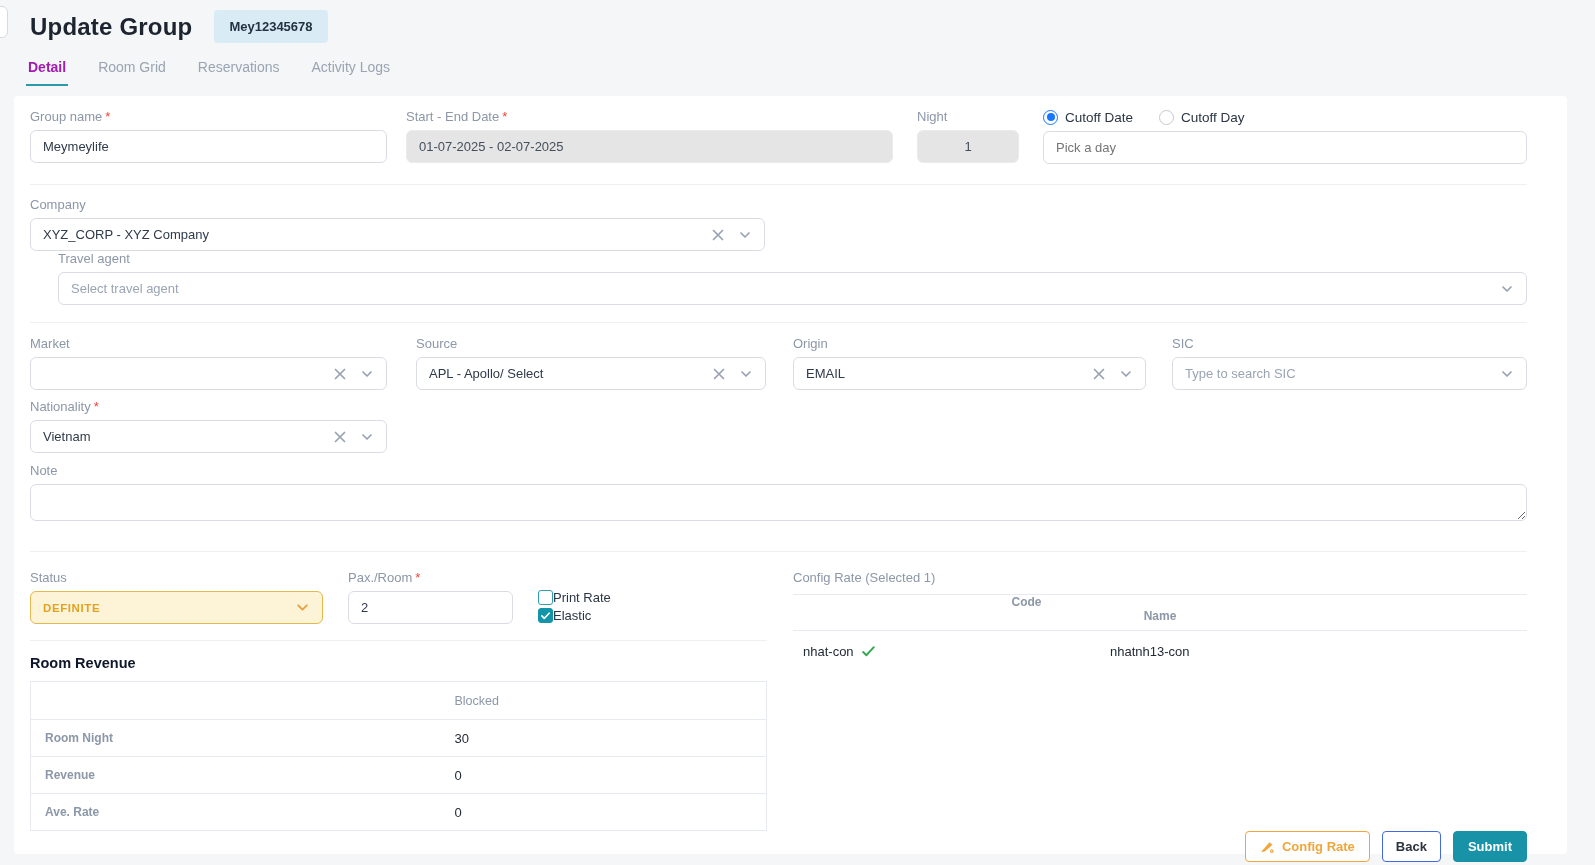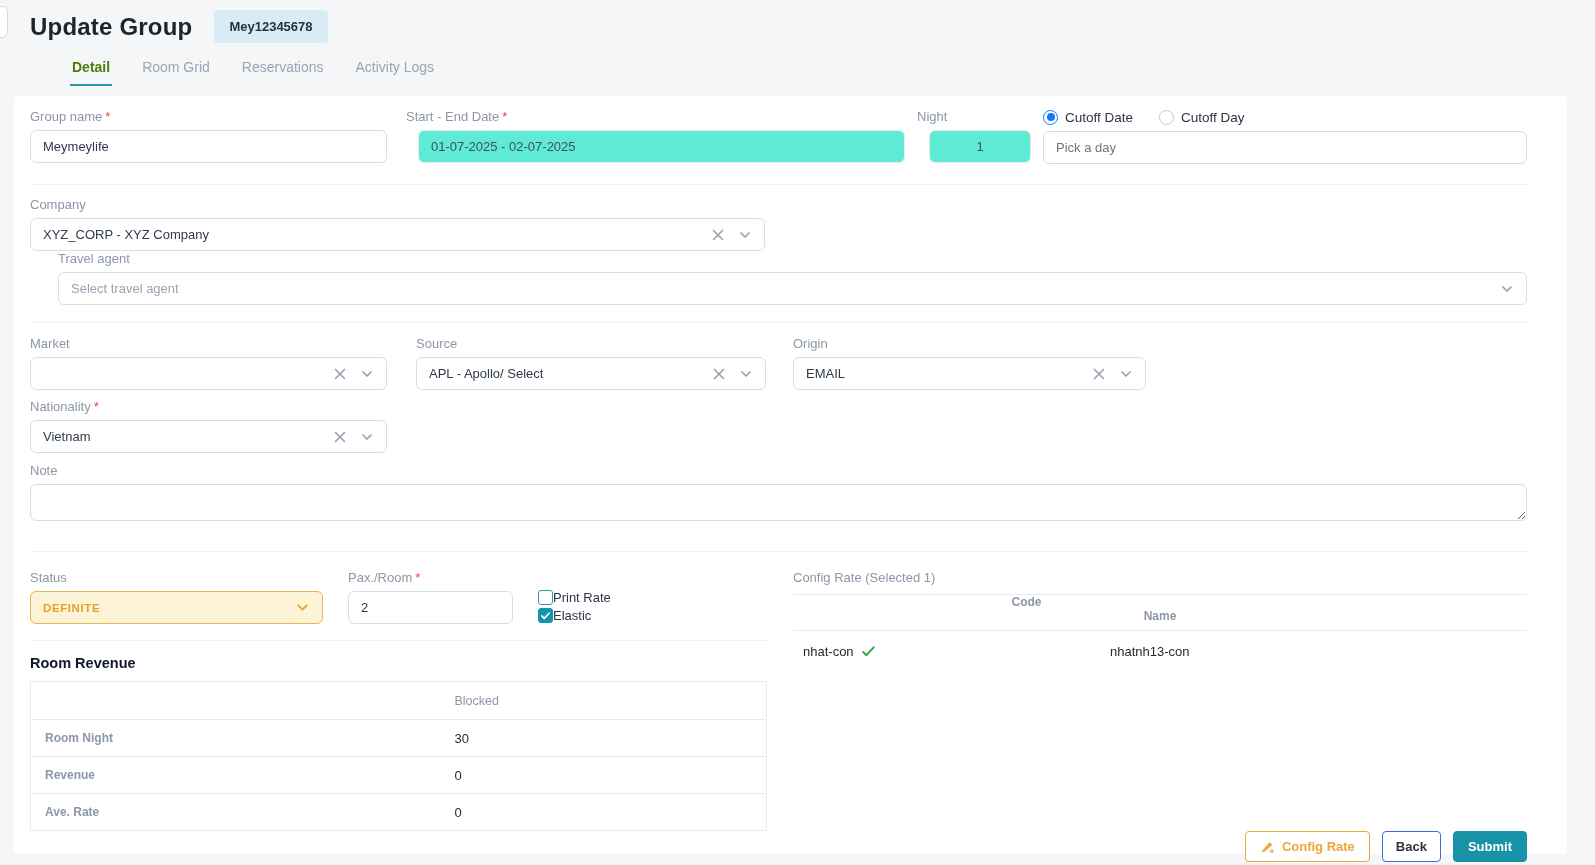--- a/index.html
+++ b/index.html
@@ -9,35 +9,35 @@
   
   .edge-btn { position:absolute; left:-8px; top:6px; width:16px; height:32px;
     background:#fff; border:1px solid #d6dae0; border-radius:6px; }
   header { position:relative; padding:10px 0 0 30px; display:flex; align-items:center; }
   .page-title { font-size:24px; font-weight:700; color:#1c2430; letter-spacing:.2px; }
   .badge { margin-left:22px; background:#d9ecf6; color:#253241; font-size:13px; font-weight:700;
     padding:9px 15px; border-radius:4px; }
 
   .tabs { display:flex; gap:28px; padding:16px 0 0 26px; font-size:14px; }
   .tab { color:#9aa4b2; padding:0 2px 9px 2px; cursor:pointer; }
-  .tab.active { color:#4d7c0f; font-weight:700; border-bottom:2px solid #2b99ac;margin-left:44px; }
+  .tab.active { color:#a21caf; font-weight:700; border-bottom:2px solid #2b99ac; }
 
   
   .card { position:relative; margin:0 28px 15px 14px; margin-top:10px; background:#fff;
     border-radius:4px; height:758px; padding:13px 40px 0 16px; display:flex; flex-direction:column; }
 
   .hdiv { border-top:1px solid #eef1f4; }
 
   .label { font-size:13px; color:#8c97a7; margin-bottom:6px; white-space:nowrap; }
   .req { color:#f04438; margin-left:3px; }
 
   .txt, .sel { height:33px; border:1px solid #d9dde3; border-radius:6px; background:#fff;
     font-size:13px; color:#2f3a4a; font-family:"Liberation Sans", sans-serif; }
   input.txt { width:100%; padding:0 12px; outline:none; }
-  .txt.disabled { background:#5eead4; border-color:#e9ecef; color:#444f5c;margin-left:12px; }
+  .txt.disabled { background:#e5e5e5; border-color:#e9ecef; color:#444f5c; }
   .center { text-align:center; }
 
   .sel { display:flex; align-items:center; padding:0 12px; cursor:pointer; }
   .sel .val { flex:1; font-weight:500; white-space:nowrap; overflow:hidden; }
   .sel .val.ph { color:#9aa4b2; font-weight:400; }
   .sel .icons { display:flex; align-items:center; gap:13px; }
 
   .row { display:flex; }
   .fgroup { display:flex; flex-direction:column; }
 
@@ -226,20 +226,33 @@
     <div class="fgroup g3">
       <div class="label">Origin</div>
       <div class="sel">
         <span class="val">EMAIL</span>
         <span class="icons">
           <span>
               <svg width="14" height="14" viewBox="0 0 14 14">
                 <path d="M2.5 2.5l9 9M11.5 2.5l-9 9" stroke="#98a2b3" stroke-width="1.7" stroke-linecap="round"></path>
               </svg>
             </span>
+          <span>
+              <svg width="14" height="14" viewBox="0 0 14 14">
+                <path d="M3 5l4 4 4-4" fill="none" stroke="#98a2b3" stroke-width="1.7" stroke-linecap="round" stroke-linejoin="round"></path>
+              </svg>
+            </span>
+        </span>
+      </div>
+    </div>
+    <div class="fgroup g4">
+      <div class="label">SIC</div>
+      <div class="sel">
+        <span class="val ph">Type to search SIC</span>
+        <span class="icons">
           <span>
               <svg width="14" height="14" viewBox="0 0 14 14">
                 <path d="M3 5l4 4 4-4" fill="none" stroke="#98a2b3" stroke-width="1.7" stroke-linecap="round" stroke-linejoin="round"></path>
               </svg>
             </span>
         </span>
       </div>
     </div>
   </div>
 

